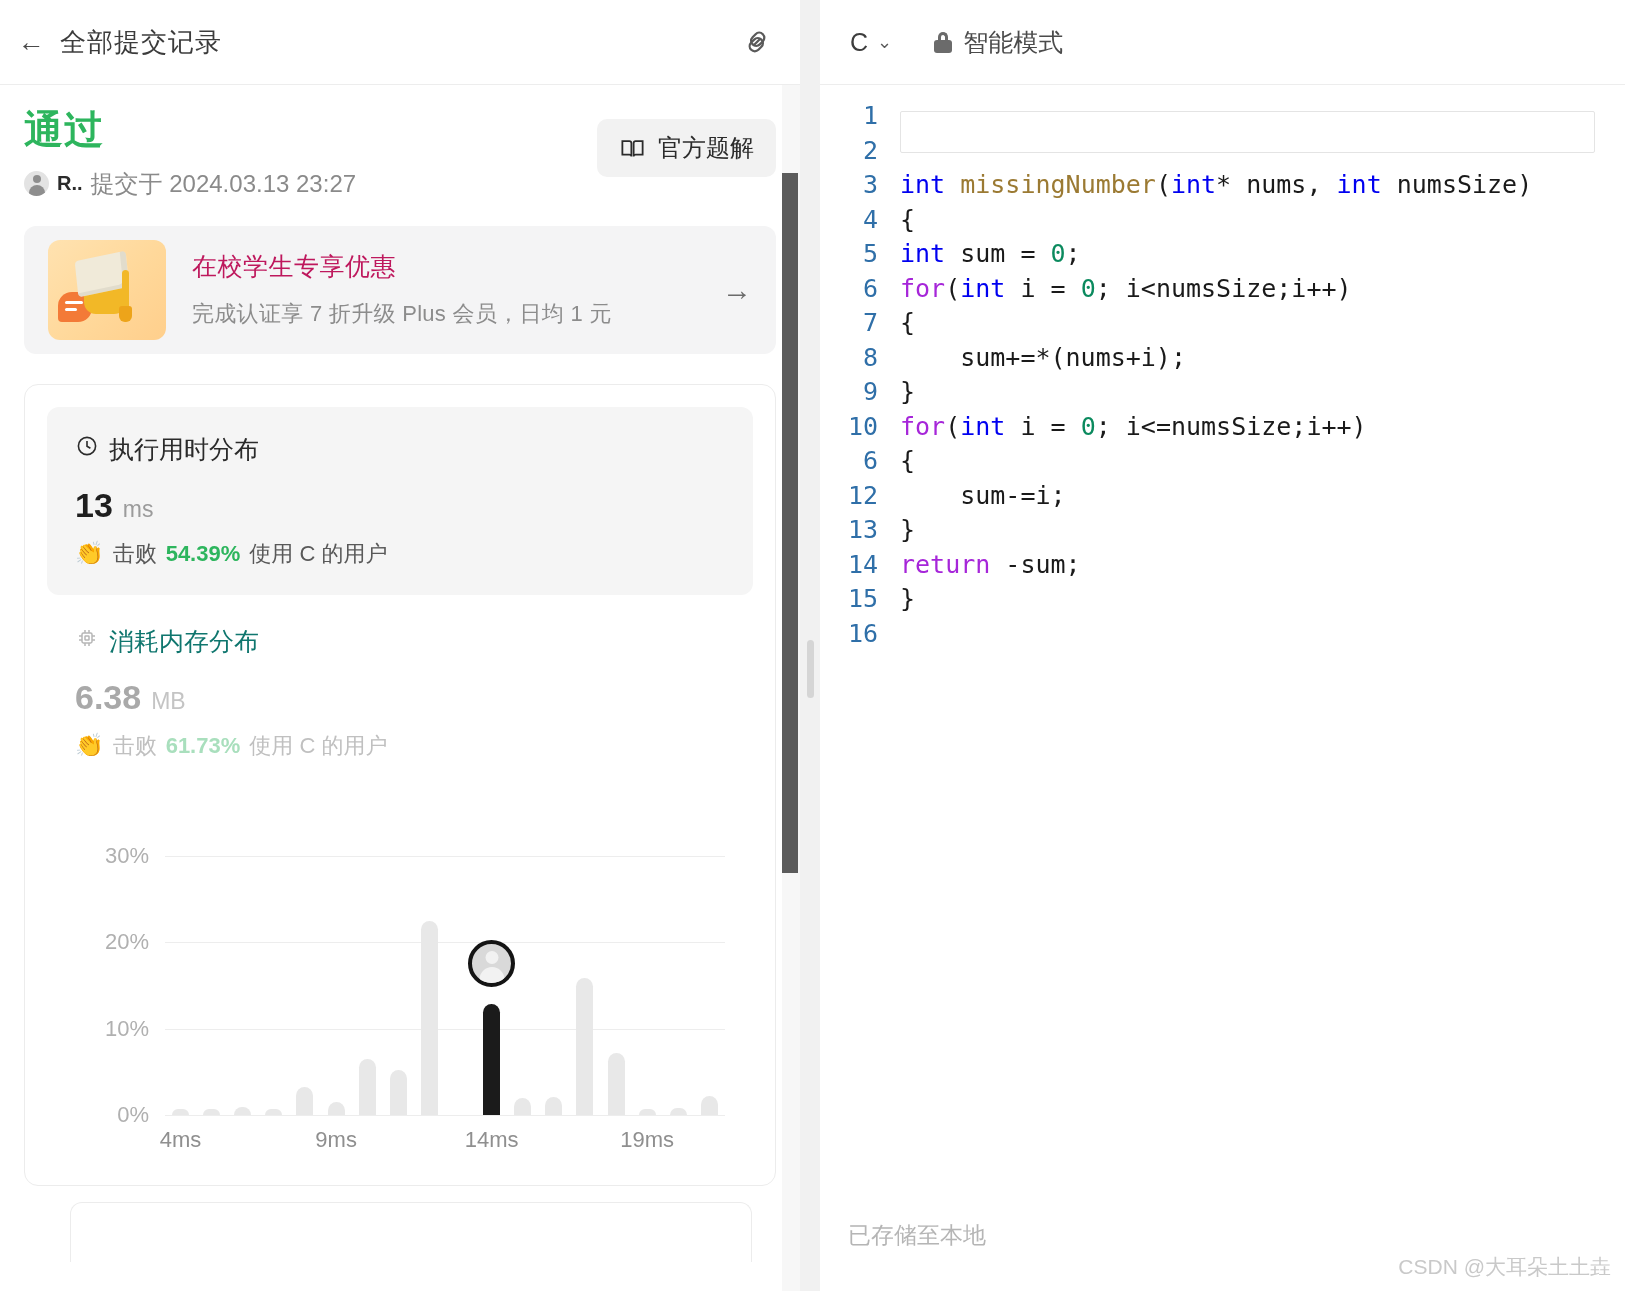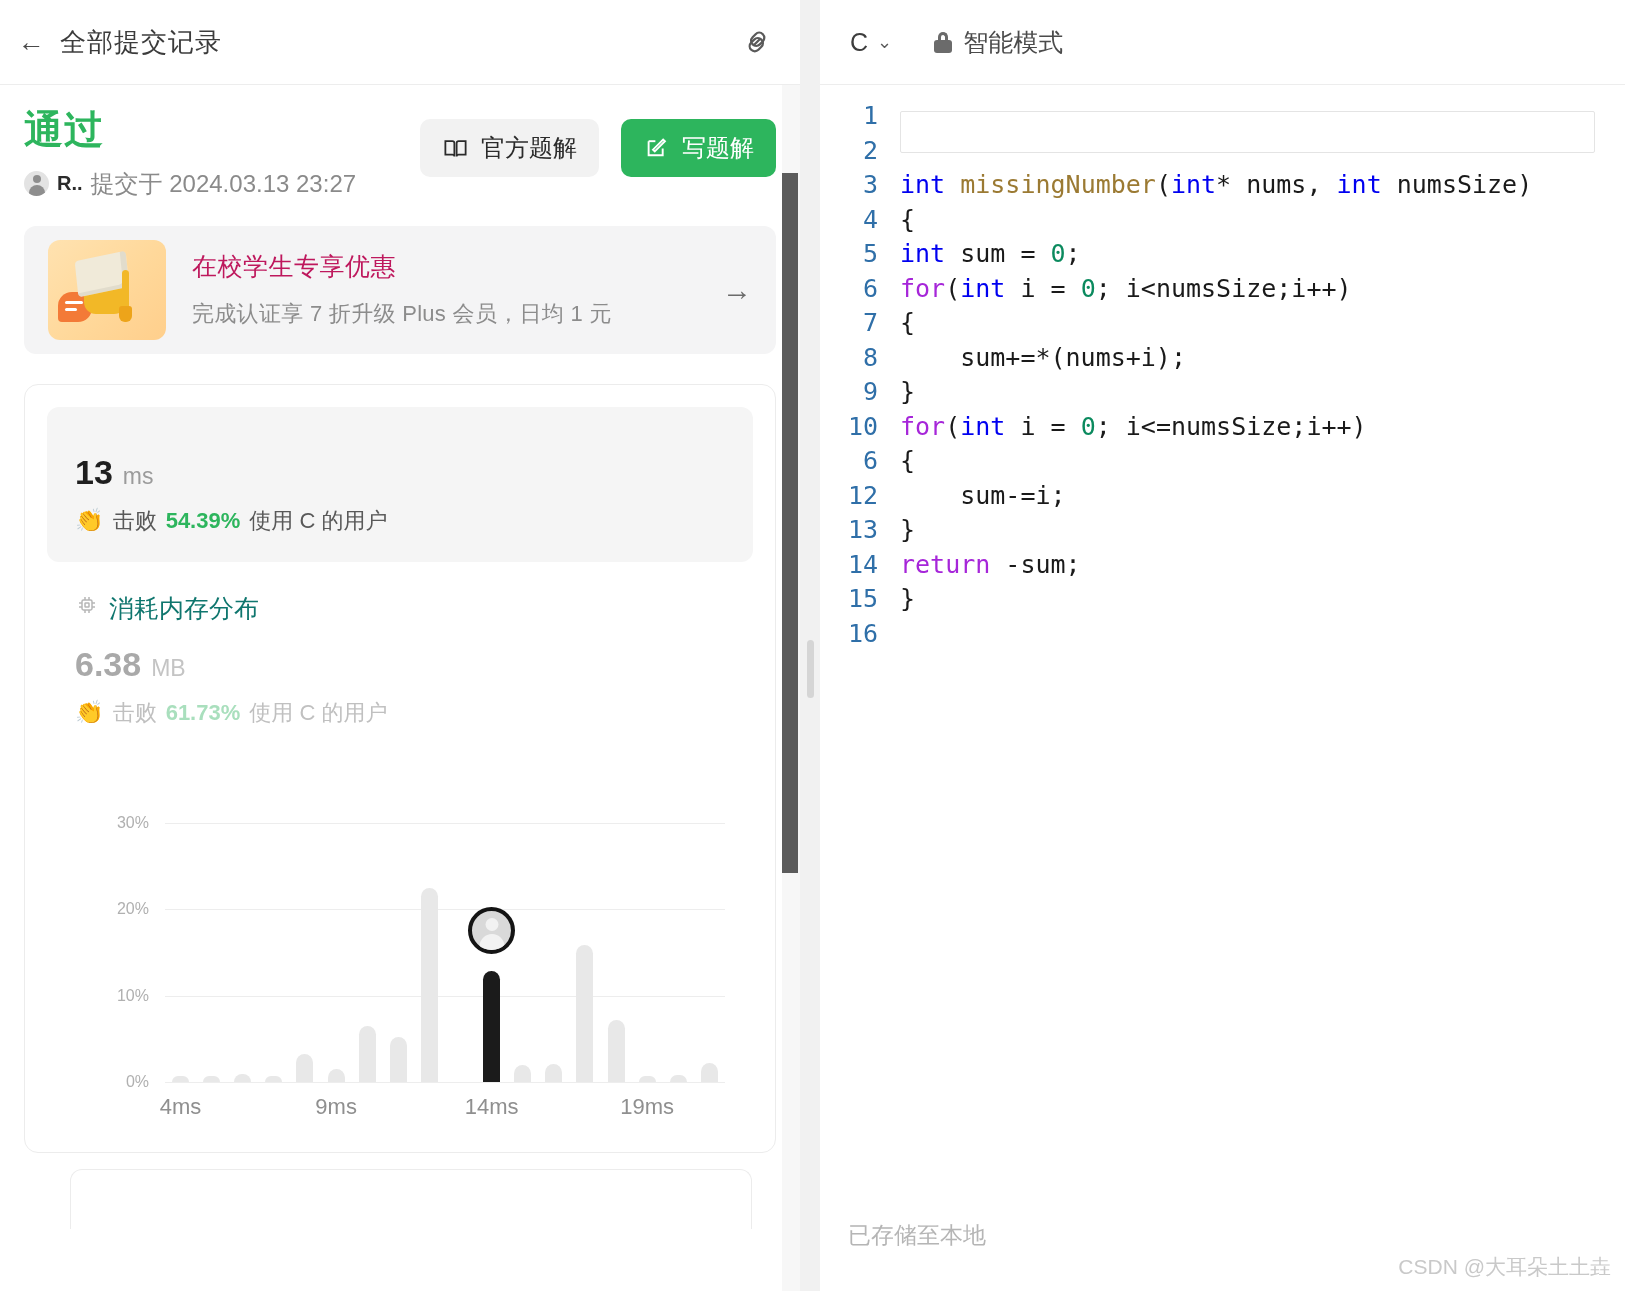--- a/index.html
+++ b/index.html
@@ -173,21 +173,21 @@
   .chart-wrap { position: relative; margin-top: 26px; height: 370px; }
   .chart-area {
     position: absolute; left: 118px; right: 28px; top: 20px; bottom: 48px;
   }
   .gridline {
     position: absolute; left: 0; right: 0; height: 1px; background: #ededed;
   }
   .ylabel {
     position: absolute; right: calc(100% + 16px);
     transform: translateY(-50%);
-    font-size: 16px; color: #b0b0b0; white-space: nowrap;
+    font-size: 22px; color: #b0b0b0; white-space: nowrap;
   }
   .bars {
     position: absolute; left: 0; right: 0; bottom: 0; top: 0;
     display: flex; align-items: flex-end;
   }
   .bar-slot { flex: 1 1 0; display: flex; justify-content: center; height: 100%; align-items: flex-end; }
   .bar {
     width: 17px; background: #e8e8e8;
     border-radius: 9px 9px 0 0;
   }
@@ -328,50 +328,49 @@
         <div class="action-btns">
           <button class="btn btn-ghost">
             <span>
               <svg width="27" height="27" viewBox="0 0 24 24" fill="none" stroke="#2b2b2b" stroke-width="1.6">
                 <path d="M3 5.5h6.2c1 0 1.8.8 1.8 1.8V19c0-.9-.8-1.6-1.8-1.6H3z"></path>
                 <path d="M21 5.5h-6.2c-1 0-1.8.8-1.8 1.8V19c0-.9.8-1.6 1.8-1.6H21z"></path>
               </svg>
             </span>
             <span>官方题解</span>
           </button>
-          <button class="btn btn-primary">
-            <span>
-              <svg width="27" height="27" viewBox="0 0 24 24" fill="none" stroke="#ffffff" stroke-width="1.7">
-                <path d="M5 5.5h6"></path>
-                  <path d="M5 5.5V18h12.5V12"></path>
-                <path d="M10.5 14.5 19.5 5.6l-1.6-1.6-9 9z"></path>
-              </svg>
-            </span>
-            <span>写题解</span>
-          </button>
         </div>
       </div>
 
       <div class="banner">
         <div class="banner-thumb">
           <div class="bubble"></div>
             <div class="cap-band"></div>
           <div class="cap-top"></div>
             <div class="cap-tassel"></div>
         </div>
         <div class="banner-text">
           <div class="banner-title">在校学生专享优惠</div>
           <div class="banner-sub">完成认证享 7 折升级 Plus 会员，日均 1 元</div>
         </div>
         <div class="banner-arrow">→</div>
       </div>
 
       <div class="metrics-card">
 
         <div class="metric-box">
+          <div class="metric-head">
+            <span>
+              <svg width="24" height="24" viewBox="0 0 24 24" fill="none" stroke="#2b2b2b" stroke-width="1.6">
+                <circle cx="12" cy="12" r="8.6"></circle>
+                  <path d="M12 7v5.3l3.4 2"></path>
+              </svg>
+            </span>
+            <span>执行用时分布</span>
+          </div>
           <div class="metric-value">
             <span>13</span>
             <span class="unit">ms</span>
           </div>
           <div class="metric-beat">
             <span class="clap">👏</span>
             <span>击败</span>
             <span class="pct">54.39%</span>
             <span>使用 C 的用户</span>
           </div>

